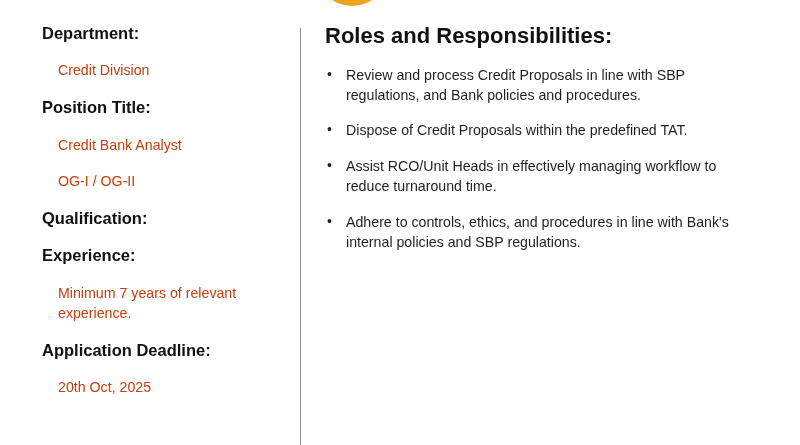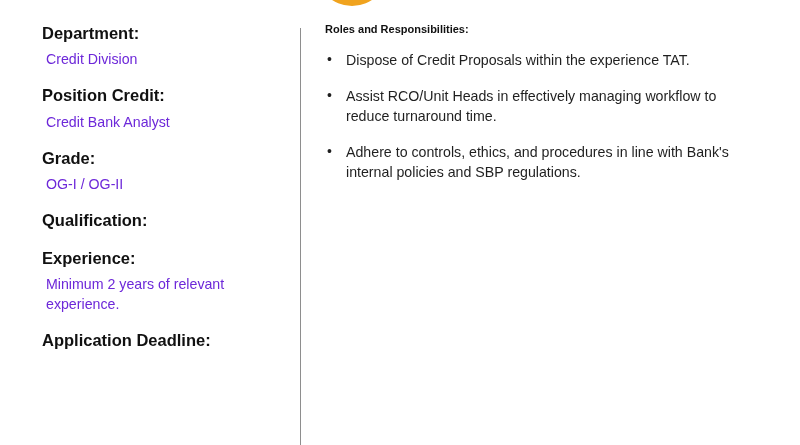--- a/index.html
+++ b/index.html
@@ -71,28 +71,28 @@
   .field-label {
     font-size: 16.5px;
     font-weight: bold;
     color: #111111;
     line-height: 1.35;
     margin: 0 0 5px 0;
   }
   .field-value {
     font-size: 14.2px;
     font-weight: normal;
-    color: #6d28d9;
+    color: #c2410c;
     line-height: 1.42;
-    margin: 4px;
+    margin: 16px;
     white-space: pre-line;
   }
 
   .section-title {
-    font-size: 11px;
+    font-size: 22px;
     font-weight: bold;
     color: #111111;
     margin: 0 0 14px 0;
     line-height: 1.3;
   }
 
   ul.bullets {
     list-style: none;
     margin: 0;
     padding: 0;
@@ -122,49 +122,50 @@
 <div class="page">
 
   <div class="col-left">
 
     <div class="field">
       <div class="field-label">Department:</div>
       <div class="field-value">Credit Division</div>
     </div>
 
     <div class="field">
-      <div class="field-label">Position Credit:</div>
+      <div class="field-label">Position Title:</div>
       <div class="field-value">Credit Bank Analyst</div>
     </div>
 
     <div class="field">
-      <div class="field-label">Grade:</div>
       <div class="field-value">OG-I / OG-II</div>
     </div>
 
     <div class="field">
       <div class="field-label">Qualification:</div>
     </div>
 
     <div class="field">
       <div class="field-label">Experience:</div>
-      <div class="field-value">Minimum 2 years of relevant
+      <div class="field-value">Minimum 7 years of relevant
 experience.</div>
     </div>
 
     <div class="field">
       <div class="field-label">Application Deadline:</div>
+      <div class="field-value">20th Oct, 2025</div>
     </div>
 
   </div>
 
   <div class="divider"></div>
 
   <div class="col-right">
     <div class="section-title">Roles and Responsibilities:</div>
     <ul class="bullets">
-      <li>Dispose of Credit Proposals within the experience TAT.</li>
+      <li>Review and process Credit Proposals in line with SBP regulations, and Bank policies and procedures.</li>
+      <li>Dispose of Credit Proposals within the predefined TAT.</li>
       <li>Assist RCO/Unit Heads in effectively managing workflow to reduce turnaround time.</li>
       <li>Adhere to controls, ethics, and procedures in line with Bank's internal policies and SBP regulations.</li>
     </ul>
   </div>
 
 </div>
 
 </body></html>

